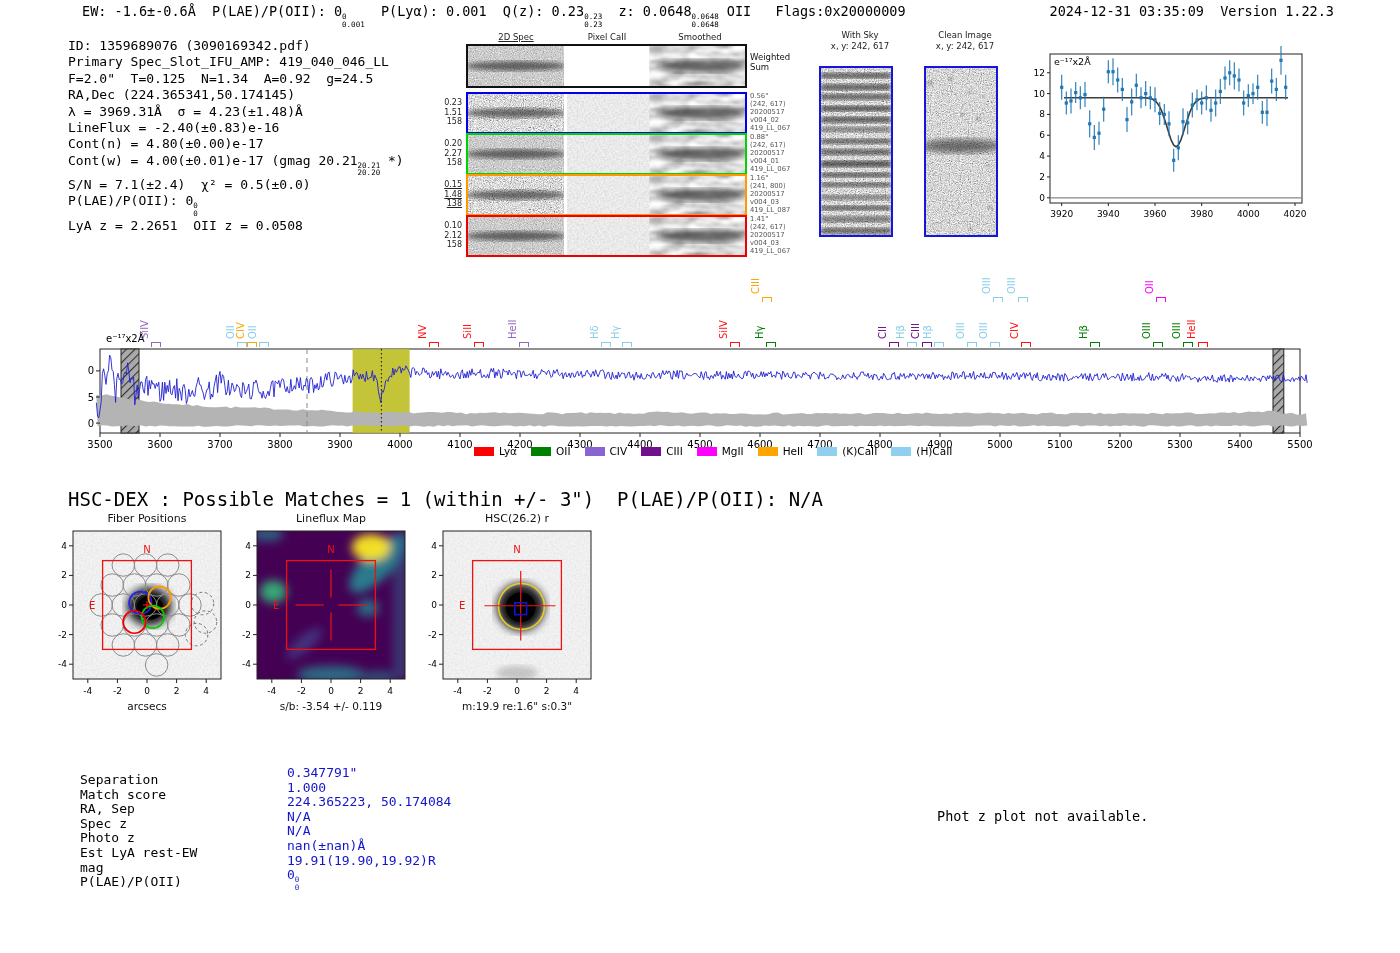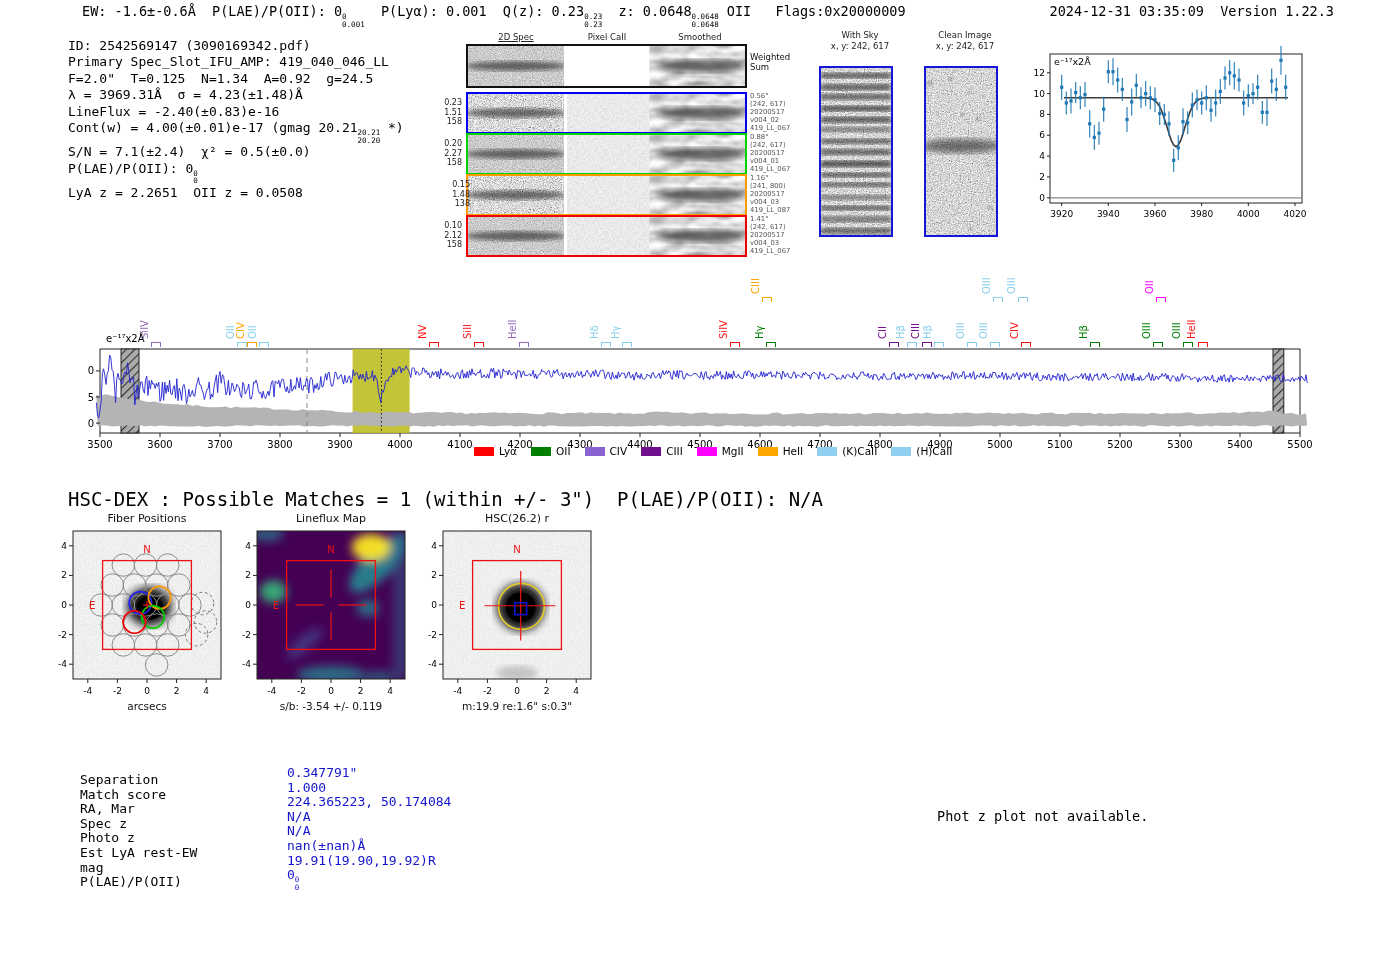--- a/index.html
+++ b/index.html
@@ -86,25 +86,27 @@
         <rect width="6" height="6" fill="#aaaaaa"></rect>
         <line x1="0" y1="0" x2="0" y2="6" stroke="#333" stroke-width="2.2"></line>
       </pattern>
     </defs>
   </svg>
 
   <div class="abs mono hline" style="left:68px;top:3px" id="hdr-left"><span class="mono">EW: -1.6±-0.6Å  P(LAE)/P(OII): 0<span class="stk"><span>0</span><span>0.001</span></span>  P(Lyα): 0.001  Q(z): 0.23<span class="stk"><span>0.23</span><span>0.23</span></span>  z: 0.0648<span class="stk"><span>0.0648</span><span>0.0648</span></span> OII   Flags:0x20000009</span></div>
   <div class="abs mono hline" style="right:66px;top:3px" id="hdr-right">2024-12-31 03:35:09  Version 1.22.3</div>
 
   <div class="abs" style="left:68px;top:38px" id="info-block">
-      <div class="iline mono"><span class="mono">ID: 2542569147 (3090169342.pdf)</span></div>
+      <div class="iline mono"><span class="mono">ID: 1359689076 (3090169342.pdf)</span></div>
       <div class="iline mono"><span class="mono">Primary Spec_Slot_IFU_AMP: 419_040_046_LL</span></div>
       <div class="iline mono"><span class="mono">F=2.0"  T=0.125  N=1.34  A=0.92  g=24.5</span></div>
+      <div class="iline mono"><span class="mono">RA,Dec (224.365341,50.174145)</span></div>
       <div class="iline mono"><span class="mono">λ = 3969.31Å  σ = 4.23(±1.48)Å</span></div>
       <div class="iline mono"><span class="mono">LineFlux = -2.40(±0.83)e-16</span></div>
+      <div class="iline mono"><span class="mono">Cont(n) = 4.80(±0.00)e-17</span></div>
       <div class="iline mono"><span class="mono">Cont(w) = 4.00(±0.01)e-17 (gmag 20.21<span class="stk"><span>20.21</span><span>20.20</span></span> *)</span></div>
       <div class="iline mono"><span class="mono">S/N = 7.1(±2.4)  χ² = 0.5(±0.0)</span></div>
       <div class="iline mono"><span class="mono">P(LAE)/P(OII): 0<span class="stk"><span>0</span><span>0</span></span></span></div>
       <div class="iline mono"><span class="mono">LyA z = 2.2651  OII z = 0.0508</span></div>
     </div>
 
   <div class="abs" id="spec2d-block" style="left:440px;top:28px;width:370px;height:232px">
       <div class="abs strip-title" style="left: 36px; top: 4px; width: 80px; text-decoration: underline;">2D Spec</div>
       <div class="abs strip-title" style="left: 127px; top: 4px; width: 80px;">Pixel CaII</div>
       <div class="abs strip-title" style="left: 220px; top: 4px; width: 80px;">Smoothed</div>
@@ -174,21 +176,21 @@
         <ellipse cx="48" cy="19" rx="50" ry="5" fill="#111" opacity="0.55" filter="url(#bl2)"></ellipse>
         <rect x="96" y="0" width="3" height="38" fill="#fff"></rect>
           <rect x="99" y="0" width="88" height="38" fill="#9a9a9a"></rect>
           <rect x="99" y="0" width="88" height="38" filter="url(#nzlight)" opacity="0.9"></rect>
         <rect x="187" y="0" width="3" height="38" fill="#fff"></rect>
         <rect x="190" y="0" width="87" height="38" fill="#cfcfcf"></rect>
         <rect x="190" y="0" width="87" height="38" filter="url(#nzsmooth)"></rect>
         <ellipse cx="233" cy="19" rx="46" ry="6" fill="#111" opacity="0.6" filter="url(#bl3)"></ellipse>
       </svg>
       </div>
-      <div class="abs tiny-l" style="left: 8px; top: 152px; width: 22px;">0.15
+      <div class="abs tiny-l" style="left: 0px; top: 152px; width: 22px; text-decoration: underline;">0.15
 1.48
 138</div>
       <div class="abs tiny-r" style="left: 310px; top: 147px; width: 58px;">1.16"
 (241, 800)
 20200517
 v004_03
 419_LL_087</div>
       <div class="abs" style="left: 26px; top: 187px; width: 277px; height: 38px; border: 2px solid rgb(238, 0, 0); background: rgb(255, 255, 255);">
         <svg width="277" height="38">
         <rect x="0" y="0" width="96" height="38" fill="#bbb"></rect>
@@ -711,21 +713,21 @@
         <text x="109" y="47.199999999999996" font-size="10" fill="#ee1111" text-anchor="middle">N</text>
         <text x="54.239999999999995" y="102.5" font-size="10" fill="#ee1111" text-anchor="middle">E</text>
         <text x="109" y="204" font-size="10.5" fill="#111" text-anchor="middle">m:19.9  re:1.6"  s:0.3"</text>
         <rect x="35" y="25" width="148" height="148" fill="none" stroke="#222" stroke-width="1"></rect>
       </svg>
     </div>
 
   <div class="abs" id="match-labels" style="left:80px;top:773px">
       <div class="tbl-lab">Separation</div>
       <div class="tbl-lab">Match score</div>
-      <div class="tbl-lab">RA, Mar</div>
+      <div class="tbl-lab">RA, Sep</div>
       <div class="tbl-lab">Spec z</div>
       <div class="tbl-lab">Photo z</div>
       <div class="tbl-lab">Est LyA rest-EW</div>
       <div class="tbl-lab">mag</div>
       <div class="tbl-lab">P(LAE)/P(OII)</div>
     </div>
   <div class="abs" id="match-values" style="left:287px;top:766px">
       <div class="tbl-val">0.347791"</div>
       <div class="tbl-val">1.000</div>
       <div class="tbl-val">224.365223, 50.174084</div>

